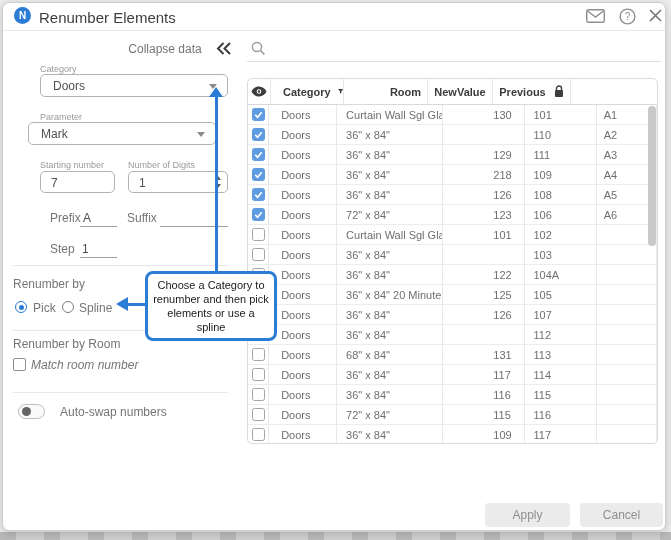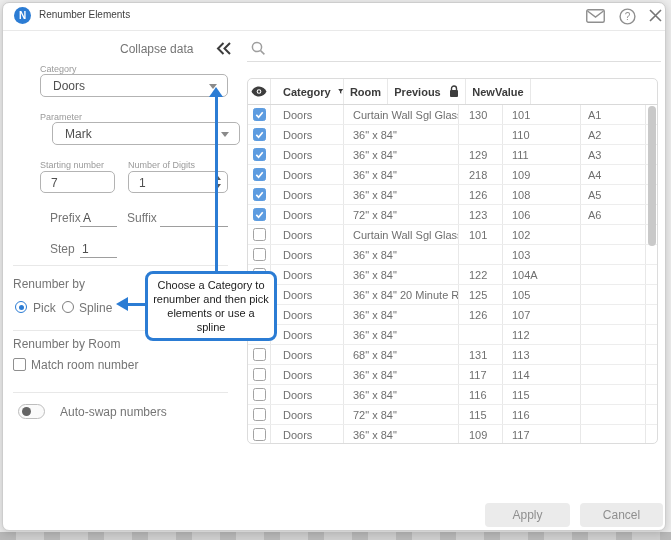--- a/index.html
+++ b/index.html
@@ -13,21 +13,21 @@
     background:repeating-linear-gradient(90deg,#b9b9b9 0 16px,#cfcfcf 16px 44px);}
 
   
   .dialog{left:2px;top:2px;width:664px;height:529px;background:#fff;
     border:1px solid #cdcdcd;border-radius:7px;box-shadow:0 2px 10px rgba(0,0,0,.18);}
 
   
   .logo{left:14px;top:7px;width:17px;height:17px;border-radius:50%;
     background:var(--accent,#2b7cd4);color:#fff;font-size:10px;font-weight:bold;
     display:flex;align-items:center;justify-content:center;}
-  .title{left:39px;top:9px;font-size:10px;font-weight:500;color:#3f3f3f;}
+  .title{left:39px;top:9px;font-size:15px;font-weight:500;color:#3f3f3f;}
   .titlebar-line{left:3px;top:30px;width:662px;height:1px;background:#e9e9e9;}
   .tb-icon{cursor:default;}
 
   
   .microlabel{font-size:9px;color:#9a9a9a;}
   .seclabel{font-size:12px;color:#757575;}
   .fieldval{font-size:12px;color:#4f4f4f;}
 
   .outbox{border:1px solid #b3b3b3;border-radius:5px;background:#fff;}
   .caret{width:0;height:0;border-left:4px solid transparent;border-right:4px solid transparent;
@@ -58,21 +58,21 @@
   
   .table{left:247px;top:78px;width:411px;height:366px;border:1px solid #dcdcdc;border-radius:5px;
     background:#fff;overflow:hidden;display:flex;flex-direction:column;}
   .thead{display:flex;height:26px;border-bottom:1px solid #d9d9d9;align-items:stretch;flex:0 0 auto;}
   .trow{display:flex;height:20px;border-bottom:1px solid #ededed;align-items:stretch;flex:0 0 auto;}
   .cell{display:flex;align-items:center;border-right:1px solid #e8e8e8;font-size:11px;color:#6f6f6f;
     overflow:hidden;white-space:nowrap;}
   .c-eye{width:23px;justify-content:center;}
   .c-cat{width:73px;padding-left:12px;}
   .c-type{width:115px;padding-left:9px;}
-  .c-room{width:44px;padding-left:10px;}
+  .c-room{width:44px;padding-left:10px;margin-left:40px;}
   .c-prev{width:78px;padding-left:9px;}
   .c-new{width:65px;padding-left:7px;}
   .c-gut{flex:1;border-right:none;}
   .thead .cell{font-weight:bold;font-size:11px;color:#3b3b3b;}
   .thead .c-room{justify-content:center;padding-left:0;}
   .thead .c-prev{justify-content:center;padding-left:0;}
   .thead .c-new{justify-content:center;padding-left:0;}
   .cb{width:13px;height:13px;border:1px solid #a3a3a3;border-radius:2.5px;background:#fff;
     display:flex;align-items:center;justify-content:center;}
   .cb.on{background:var(--cbblue,#5d9ce0);border-color:var(--cbblue,#5d9ce0);}
@@ -119,35 +119,35 @@
       <circle cx="8.5" cy="8.5" r="7.4" fill="none" stroke="#8f8f8f" stroke-width="1.4"></circle>
       <text x="8.5" y="12" text-anchor="middle" font-size="10" fill="#8f8f8f" font-family="Liberation Sans, sans-serif">?</text>
     </svg>
   </div>
   <div class="abs tb-icon" style="left:648px;top:8px;">
     <svg width="15" height="15" viewBox="0 0 15 15">
       <path d="M2 2 L13 13 M13 2 L2 13" stroke="#757575" stroke-width="1.6"></path>
     </svg>
   </div>
 
-  <div class="abs seclabel" style="left:120px;top:42px;width:90px;text-align:left;">Collapse data</div>
+  <div class="abs seclabel" style="left:120px;top:42px;width:90px;text-align:center;">Collapse data</div>
   <div class="abs" style="left:215px;top:41px;">
     <svg width="17" height="15" viewBox="0 0 17 15">
       <path d="M8.5 2 L3 7.5 L8.5 13 M15 2 L9.5 7.5 L15 13" fill="none" stroke="#3c3c3c" stroke-width="2"></path>
     </svg>
   </div>
 
   <div class="abs microlabel" style="left:40px;top:64px;">Category</div>
   <div class="abs outbox" style="left:40px;top:74px;width:188px;height:23px;">
     <span class="abs fieldval" style="left:12px;top:4px;">Doors</span>
     <span class="abs caret" style="right:10px;top:9px;"></span>
   </div>
 
   <div class="abs microlabel" style="left:40px;top:112px;">Parameter</div>
-  <div class="abs outbox" style="left:52px;top:122px;width:188px;height:23px;">
+  <div class="abs outbox" style="left:28px;top:122px;width:188px;height:23px;">
     <span class="abs fieldval" style="left:12px;top:4px;">Mark</span>
     <span class="abs caret" style="right:10px;top:9px;"></span>
   </div>
 
   <div class="abs microlabel" style="left:40px;top:160px;">Starting number</div>
   <div class="abs outbox" style="left:40px;top:171px;width:75px;height:22px;">
     <span class="abs fieldval" style="left:10px;top:4px;">7</span>
   </div>
 
   <div class="abs microlabel" style="left:128px;top:160px;">Number of Digits</div>
@@ -174,21 +174,21 @@
   <div class="abs seclabel" style="left:13px;top:277px;">Renumber by</div>
   <span class="abs radio on" style="left:15px;top:301px;"></span>
   <span class="abs seclabel" style="left:33px;top:301px;">Pick</span>
   <span class="abs radio" style="left:62px;top:301px;"></span>
   <span class="abs seclabel" style="left:79px;top:301px;">Spline</span>
 
   <div class="abs divider" style="left:13px;top:330px;width:215px;"></div>
 
   <div class="abs seclabel" style="left:13px;top:337px;">Renumber by Room</div>
   <span class="abs checkbox" style="left:13px;top:358px;"></span>
-  <span class="abs seclabel" style="left:31px;top:358px;">Match room number</span>
+  <span class="abs seclabel" style="left:31px;top:358px;font-style:italic;">Match room number</span>
 
   <div class="abs divider" style="left:13px;top:392px;width:215px;"></div>
 
   <span class="abs toggle" style="left:18px;top:404px;">
     <span class="knob"></span>
   </span>
   <span class="abs seclabel" style="left:60px;top:405px;">Auto-swap numbers</span>
 
   <div class="abs" style="left:251px;top:41px;">
     <svg width="15" height="15" viewBox="0 0 15 15">
@@ -209,30 +209,30 @@
       </div>
       <div class="cell c-cat">
         <span>Category</span>
         <svg width="11" height="11" viewBox="0 0 11 11" style="margin-left:7px;">
           <path d="M.5.5h10L6.8 5.5v4.7L4.2 8.6V5.5Z" fill="#3d3d3d"></path>
         </svg>
       </div>
       <div class="cell c-room">
         <span>Room</span>
       </div>
+      <div class="cell c-new">
+        <span>NewValue</span>
+      </div>
       <div class="cell c-prev">
         <span>Previous</span>
         <svg width="10" height="13" viewBox="0 0 10 13" style="margin-left:8px;">
           <path d="M2.5 5V3.5a2.5 2.5 0 0 1 5 0V5" fill="none" stroke="#3d3d3d" stroke-width="1.4"></path>
           <rect x="1" y="5" width="8" height="7" rx="1" fill="#3d3d3d"></rect>
         </svg>
       </div>
-      <div class="cell c-new">
-        <span>NewValue</span>
-      </div>
       <div class="cell c-gut"></div>
     </div>
     <div>
         <div class="trow">
           <div class="cell c-eye">
             <span class="cb on">
               <svg width="11" height="11" viewBox="0 0 12 12">
                 <polyline points="2.5,6.5 5,9 9.5,3.5" fill="none" stroke="#fff" stroke-width="1.8"></polyline>
               </svg>
             </span>

